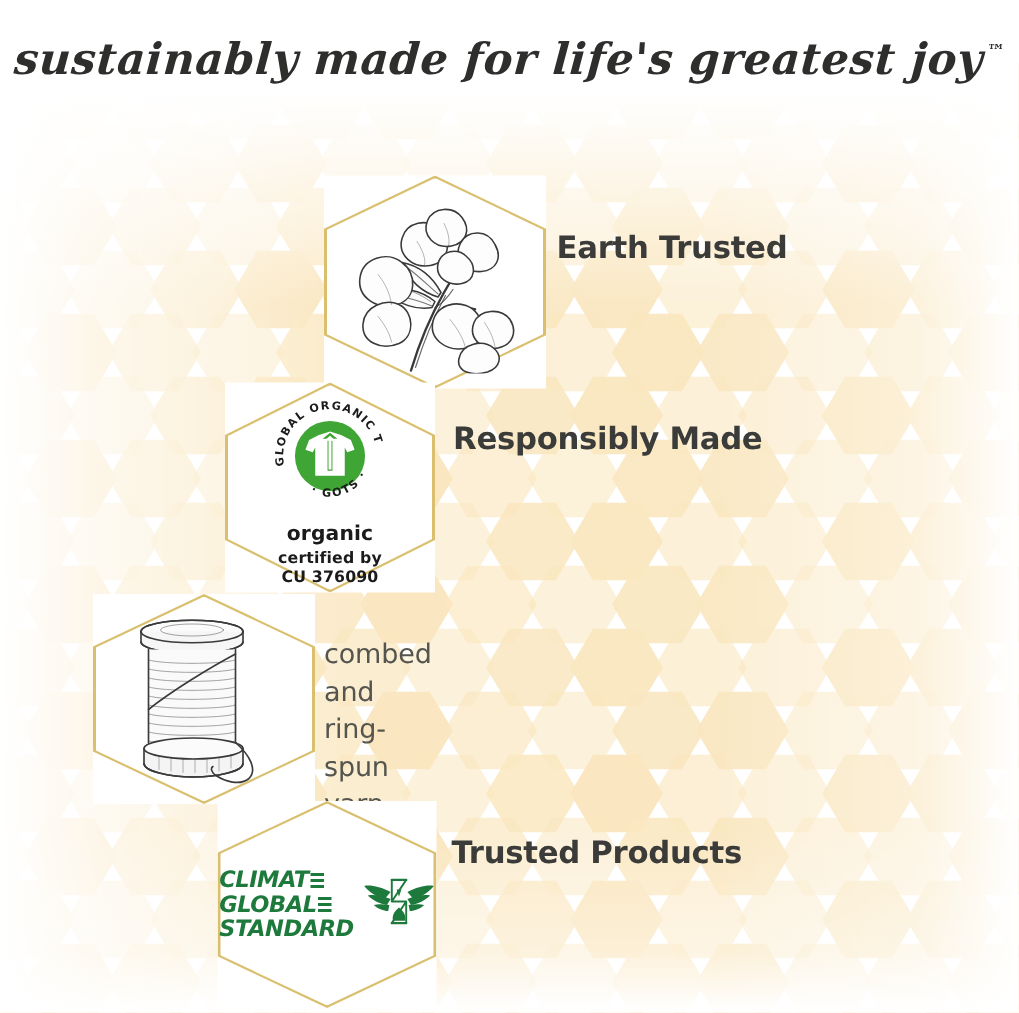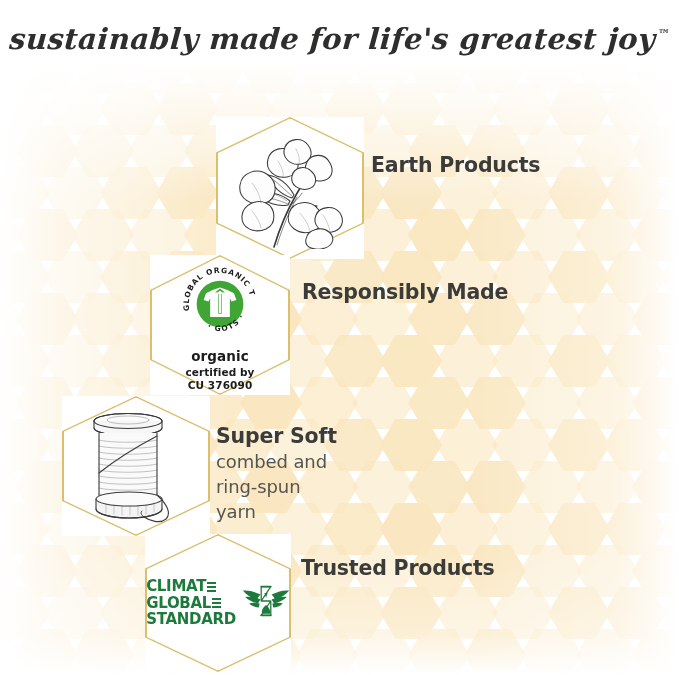--- a/index.html
+++ b/index.html
@@ -354,21 +354,21 @@
           <path d="M22 56 C27 62 30 69 31 76" stroke-width="0.55" opacity="0.45"></path>
           <path d="M22 84 C27 90 30 96 31 101" stroke-width="0.55" opacity="0.45"></path>
           <path d="M70 86 C75 92 79 99 80 104" stroke-width="0.55" opacity="0.45"></path>
           <path d="M93 88 C97 94 99 99 100 104" stroke-width="0.55" opacity="0.45"></path>
 
           <path d="M72 66 C68 72 64 76 60 78" stroke-width="0.8" opacity="0.8"></path>
         </svg>
       </div>
     </div>
     <div class="ftext" style="left:371px;top:153px;">
-      <h3>Earth Products</h3>
+      <h3>Earth Trusted</h3>
     </div>
   </div>
 
   <div class="feature">
     <div class="hexframe" style="left:150px;top:255px;width:140px;height:140px;">
       <div class="hx-outer"></div>
       <div class="hx-inner"></div>
       <div class="hx-art">
         <div class="gots">
           <div class="gots-circle">
@@ -446,28 +446,27 @@
               <path d="M66 98 L66 107"></path>
             <path d="M74 96 L74 105"></path>
           </g>
 
           <path d="M77 88 C86 96 92 106 86 112 C80 117 70 114 64 110" stroke-width="1.1"></path>
           <path d="M64 110 C61 108 60 105 62 104" stroke-width="1"></path>
         </svg>
       </div>
     </div>
     <div class="ftext" style="left:216px;top:424px;">
-      <h3>Super Soft</h3>
       <p>combed and
 ring-spun yarn</p>
     </div>
   </div>
 
   <div class="feature">
-    <div class="hexframe" style="left:145px;top:534px;width:146px;height:138px;">
+    <div class="hexframe" style="left:145px;top:534px;width:146px;height:138px;font-style:italic;">
       <div class="hx-outer"></div>
       <div class="hx-inner"></div>
       <div class="hx-art">
         <div class="cpf">
           <div class="cpf-words">
             <span class="cpf-line">
               <span>CLIMAT</span>
               <span class="cpf-bars">
                   <i></i>
                   <i></i>

